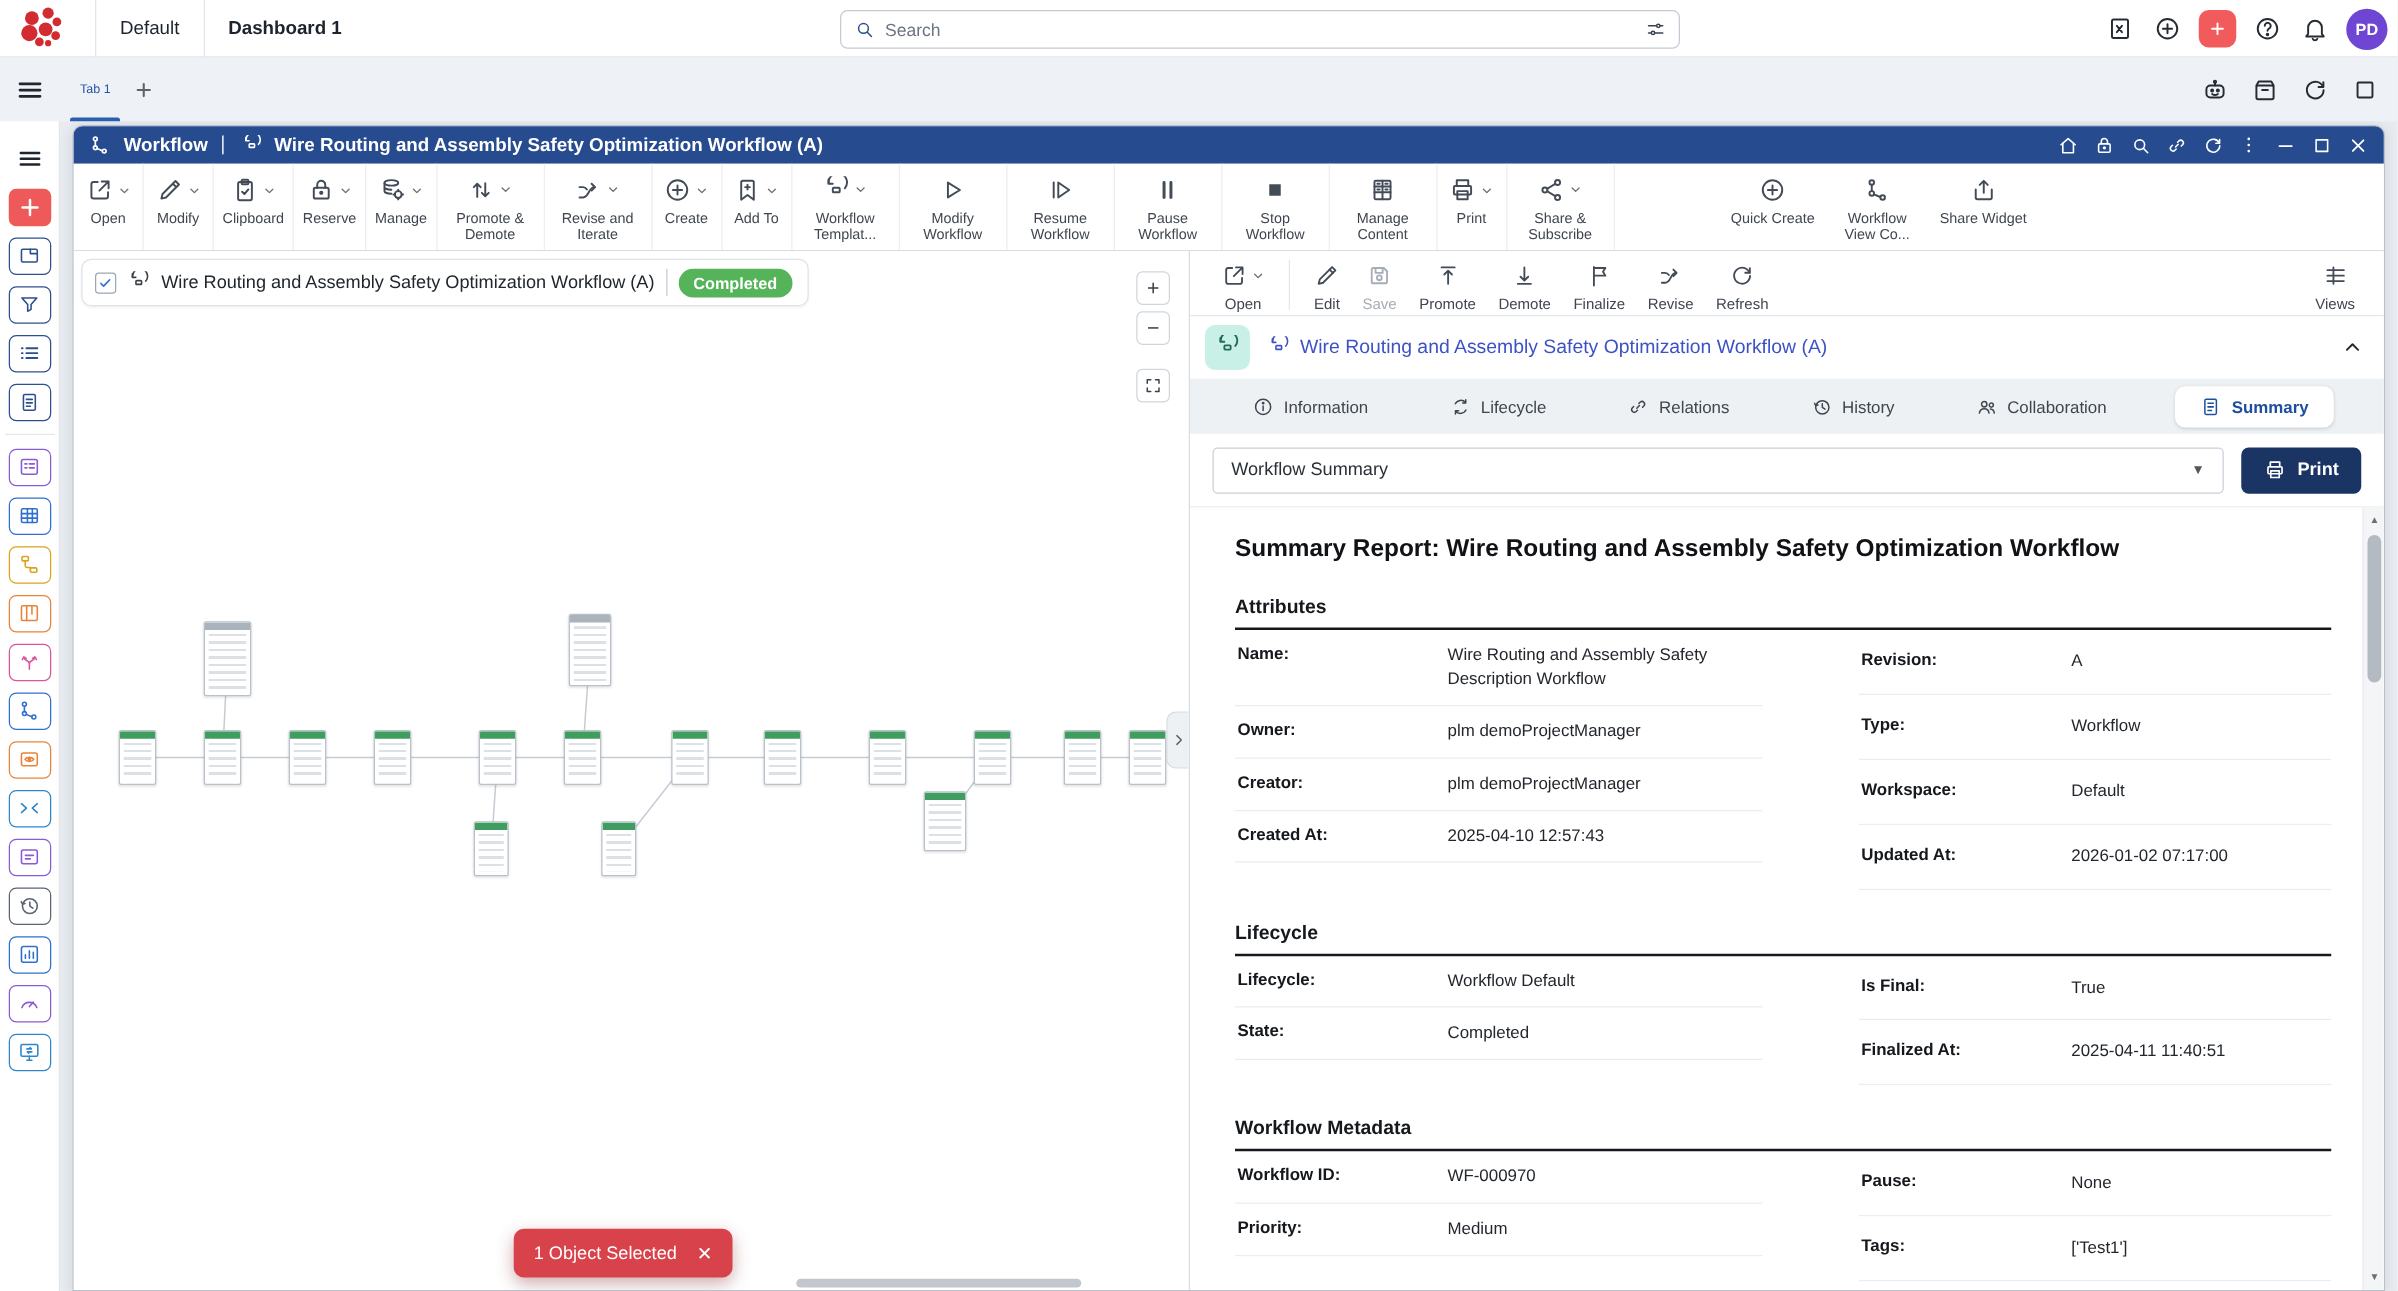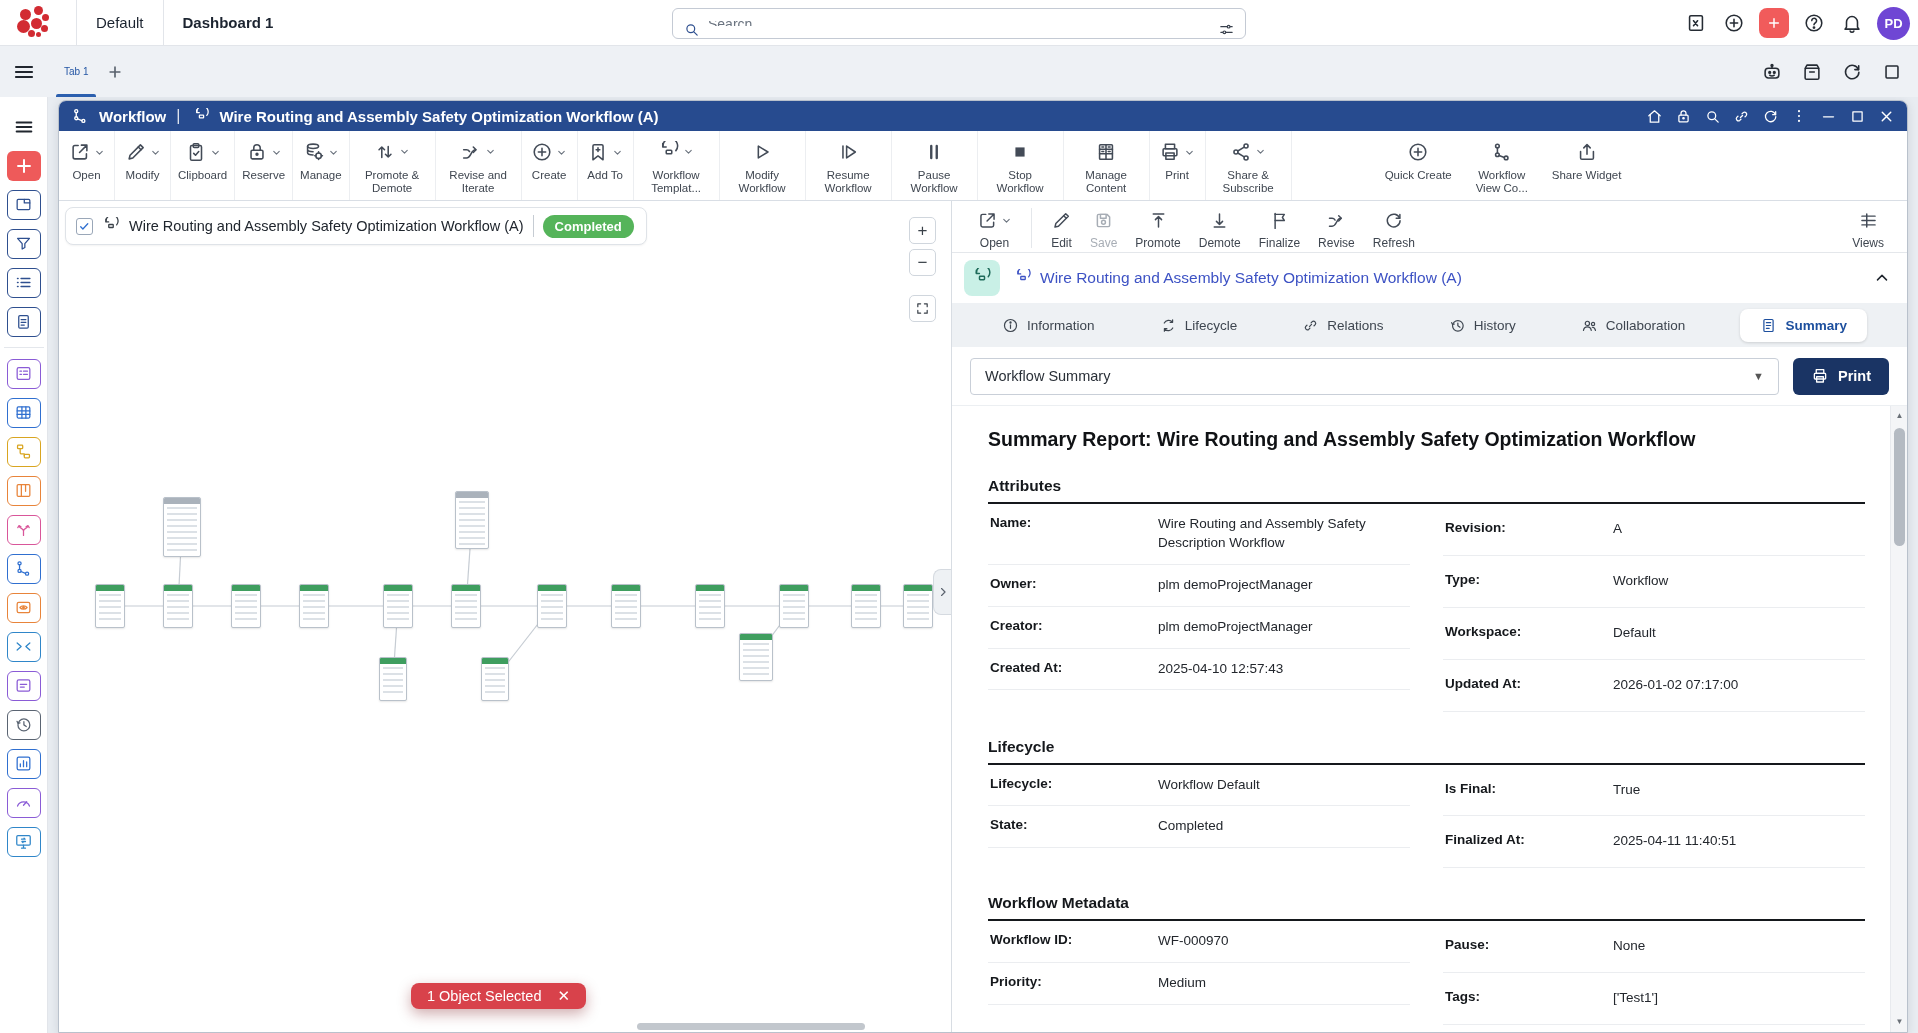--- a/index.html
+++ b/index.html
@@ -7,22 +7,22 @@
     font-family:"Liberation Sans", sans-serif; background:#e8ecf1; color:#23292f; }
 
   
   .topbar { position:absolute; left:0; top:0; width:1918px; height:46px;
     background:#fff; border-bottom:1px solid #e2e5ea; display:flex; align-items:center; z-index:30;}
   .logo { width:44px; height:36px; margin:0 16px 0 16px; position:relative; }
   .logo .dot{ position:absolute; background:#d22b32; border-radius:50%; }
   .tb-divider { width:1px; height:46px; background:#e2e5ea; }
   .tb-item { padding:0 19px; font-size:15px; color:#1c2430; cursor:pointer; }
   .tb-item.bold { font-weight:700;text-align:center; }
-  .searchbox { position:absolute; left:672px; top:8px; width:574px; height:31px;
-    border:1px solid #c4cad4; border-radius:6px; background:#fff; display:flex; padding:12px 10px; }
+  .searchbox { position:absolute; left:672px; top:8px; width:672px; height:31px;
+    border:1px solid #c4cad4; border-radius:6px; background:#fff; display:flex; align-items:center; padding:12px 10px; }
   .searchbox input { border:none; outline:none; flex:1; font-size:14px; font-family:inherit; color:#333; margin-left:8px;}
   .searchbox input::placeholder { color:#6b7480; }
   .top-right { position:absolute; right:8px; top:0; height:46px; display:flex; align-items:center; gap:12px; }
   .ticon { width:26px; height:26px; display:flex; align-items:center; justify-content:center; color:#262c34; cursor:pointer;}
   .plus-red { width:30px; height:30px; background:#f15b5b; border-radius:8px; color:#fff; display:flex; align-items:center; justify-content:center; cursor:pointer;}
   .avatar { width:33px; height:33px; border-radius:50%; background:#6f46d4; color:#fff; font-size:13px; font-weight:700; display:flex; align-items:center; justify-content:center; cursor:pointer;}
 
   
   .tabbar { position:absolute; left:0; top:46px; width:1918px; height:51px; background:#eef1f5; display:flex; align-items:center; z-index:20;}
   .burger { width:48px; display:flex; justify-content:center; color:#20262e; cursor:pointer;}
@@ -74,21 +74,21 @@
   .zoomctl { position:absolute; left:850px; top:16px; display:flex; flex-direction:column; gap:5px;}
   .zbtn { width:27px; height:27px; background:#fff; border:1px solid #d0d6dd; border-radius:5px; color:#3a4149;
     font-size:17px; display:flex; align-items:center; justify-content:center; cursor:pointer;}
   .zbtn.fs { margin-top:14px; }
   .collapse-handle { position:absolute; left:874px; top:368px; width:18px; height:46px; background:#eef1f4;
     border:1px solid #d5dae0; border-right:none; border-radius:8px 0 0 8px; display:flex; align-items:center; justify-content:center; color:#5a626d; cursor:pointer;}
   .node { position:absolute; background:#fff; border:1px solid #b9c1ca; border-radius:2px; box-shadow:0 1px 2px rgba(0,0,0,.10); overflow:hidden; cursor:pointer;}
   .node .hd { height:6px; }
   .node .stripes { margin:3px 3px; flex:1;
     background-image:repeating-linear-gradient(to bottom, #dce1e6 0px, #dce1e6 2px, transparent 2px, transparent 6px); }
-  .toast { position:absolute; left:352px; top:782px; height:26px; background:#d8424b; border-radius:8px;
+  .toast { position:absolute; left:352px; top:782px; height:39px; background:#d8424b; border-radius:8px;
     display:flex; align-items:center; gap:16px; padding:0 16px; color:#fff; box-shadow:0 5px 14px rgba(120,20,25,.35);}
   .toast .t-txt { font-size:14.5px; }
   .toast .t-x { cursor:pointer; font-size:15px; }
   .hscroll { position:absolute; left:578px; bottom:2px; width:228px; height:7px; background:#c2c7cd; border-radius:4px; cursor:pointer;}
 
   
   .p-toolbar { height:52px; display:flex; align-items:flex-start; padding:7px 14px 0 16px; border-bottom:1px solid #e4e7eb; flex:none;}
   .p-btn { display:flex; flex-direction:column; align-items:center; padding:0 9px; cursor:pointer;}
   .p-btn .tb-lbl{ font-size:12px; margin-top:4px;}
   .p-btn.disabled { color:#a7adb5 !important; cursor:default;}
@@ -107,21 +107,21 @@
     padding:0 14px; font-size:14.5px; color:#2a3038; cursor:pointer; background:#fff;}
   .selectbox .caret { margin-left:auto; font-size:11px; color:#555;}
   .printbtn { height:37px; background:#1a3464; color:#fff; border:none; border-radius:6px; padding:0 18px;
     font-size:14.5px; font-weight:700; display:flex; align-items:center; gap:9px; cursor:pointer; font-family:inherit;}
   .p-report { flex:1; position:relative; overflow:hidden; border-top:1px solid #eceff2;}
   .report-body { position:absolute; left:0; top:0; right:22px; bottom:0; padding:22px 20px 20px 36px; overflow:hidden;}
   .r-h1 { font-size:19.5px; font-weight:700; color:#101215; margin-bottom:8px;}
   .r-sec-h { font-size:15.5px; font-weight:700; color:#15181c; margin-top:26px; padding-bottom:7px; border-bottom:2.5px solid #15181c;}
   .r-grid { display:grid; grid-template-columns:1fr 1fr; column-gap:33px; }
   .kv { display:flex; border-bottom:1px solid #ebedf0; padding:11px 2px; }
-  .col-r .kv { padding:16px 2px; }
+  .col-r .kv { padding:16px 2px;margin-left:44px; }
   .kv .k { width:168px; flex:none; font-weight:700; font-size:13.5px; color:#15181c;}
   .kv .v { font-size:13.5px; color:#23272d; line-height:1.4; max-width:262px;}
   .vscroll { position:absolute; right:0; top:0; width:17px; bottom:0; background:#f4f5f7; border-left:1px solid #e8eaee;}
   .vs-arrow { position:absolute; left:0; width:17px; height:16px; text-align:center; font-size:8px; color:#6a7077; cursor:pointer; line-height:16px;}
   .vs-thumb { position:absolute; left:3px; width:11px; top:22px; height:118px; background:#b4bac2; border-radius:6px; cursor:pointer;}
 
   svg { display:block; }
 </style>
 </head>
 <body>

